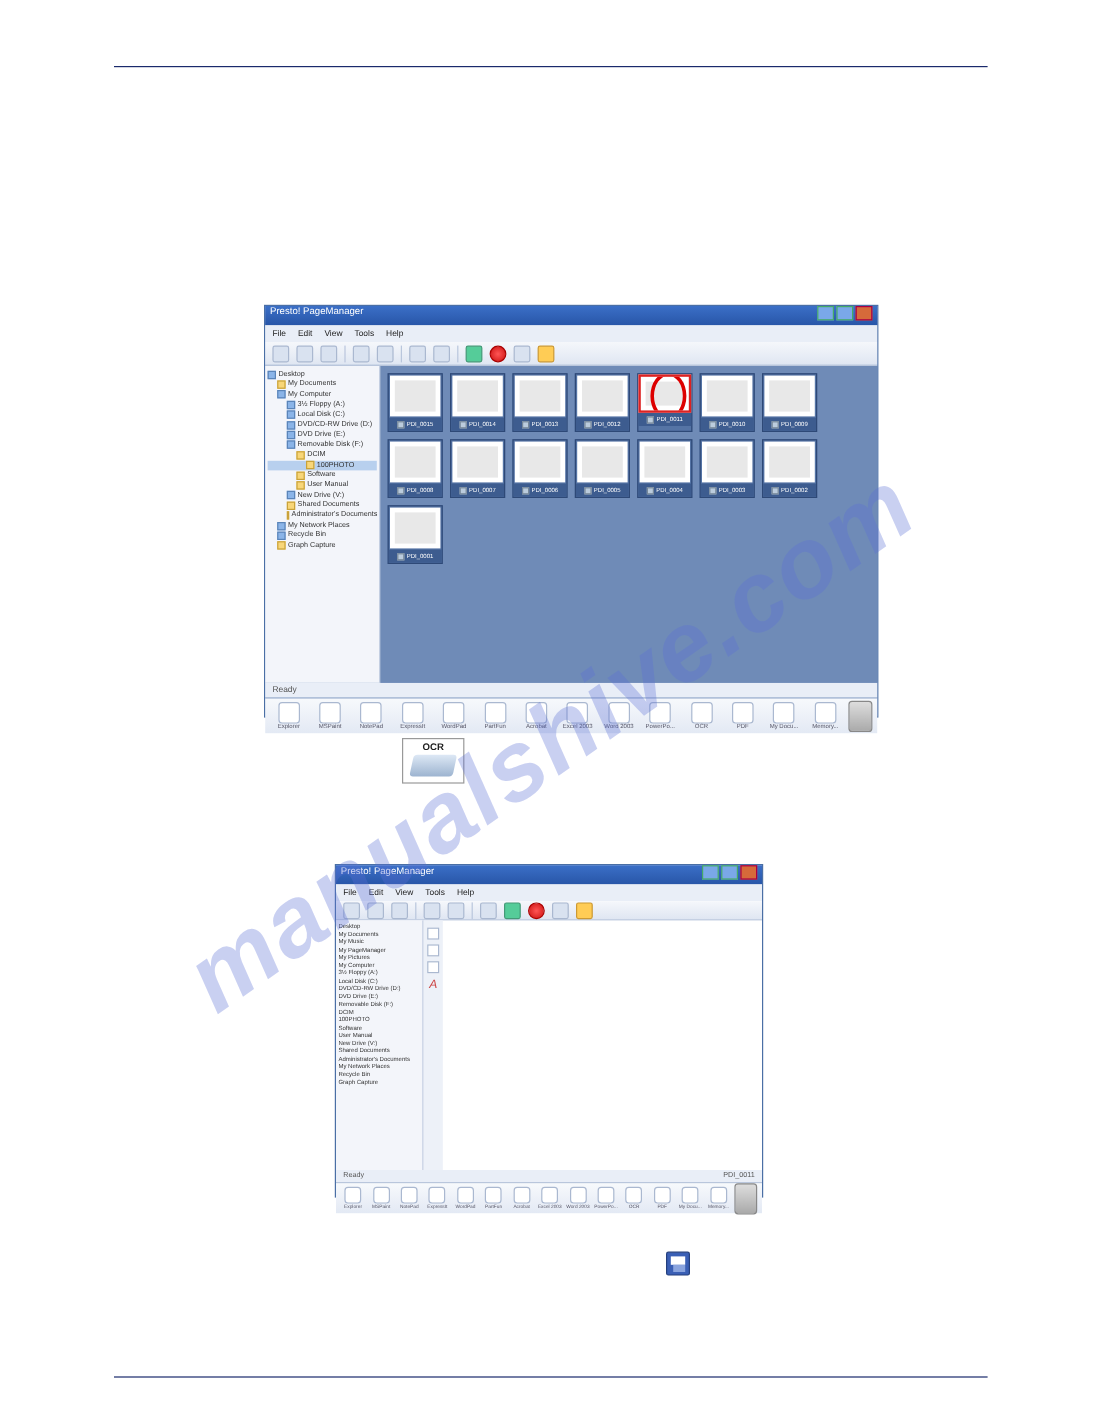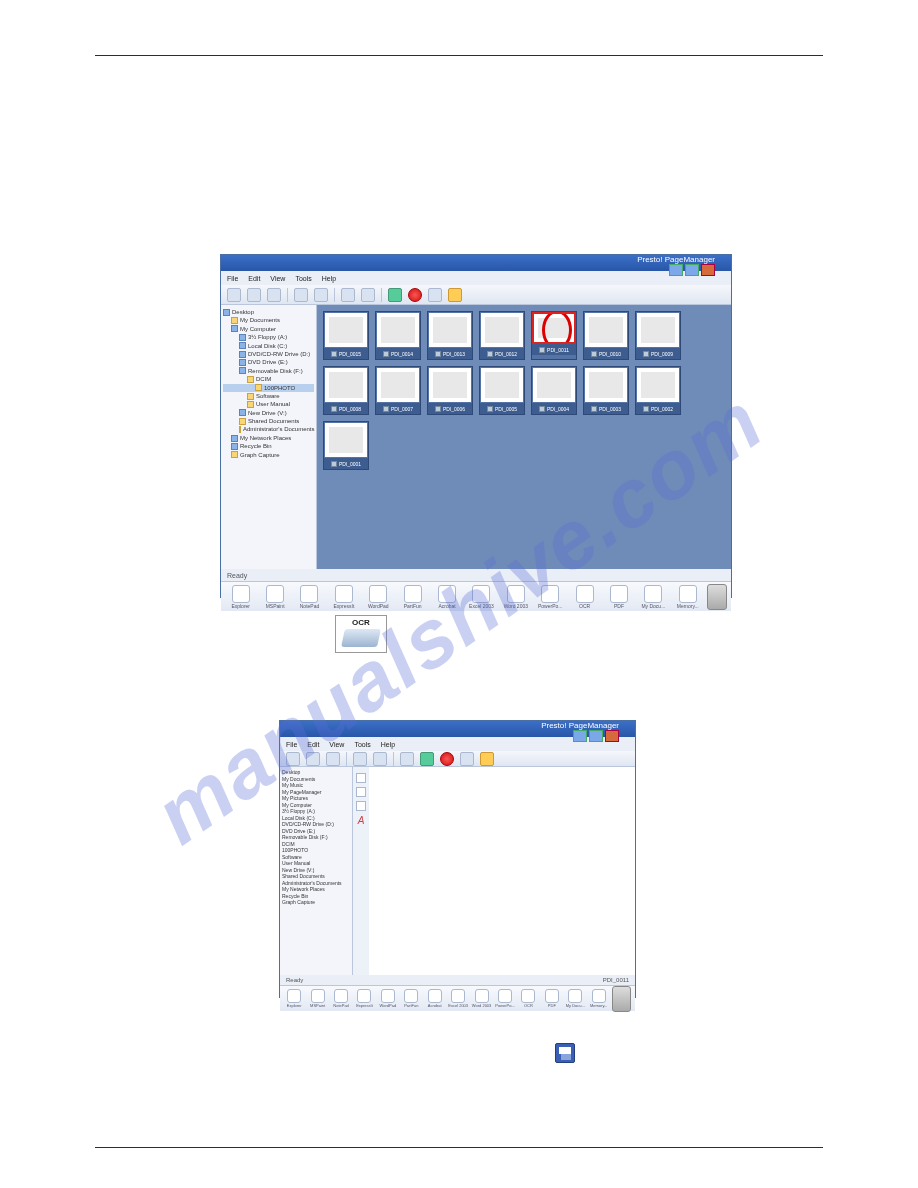--- a/index.html
+++ b/index.html
@@ -39,25 +39,24 @@
     width: 512px; height: 344px;
     border: 1px solid #4a6fa5;
     background: linear-gradient(#9fb3d6, #7f9bc6);
     font-size: 7px;
   }
   .titlebar {
     height: 16px;
     background: linear-gradient(#3b6fc7, #2856a8);
     color: #fff;
     display: flex;
-    align-items: flex-end;
-    padding: 0 16px;
+    align-items: flex-start;
+    padding: 0 4px;
     font-size: 8px;
     justify-content: space-between;
-    flex-direction: column;
   }
   .titlebar .ctrls { display: flex; gap: 2px; }
   .titlebar .ctrl { width: 14px; height: 12px; background: #d66a3a; border: 1px solid #a04; display:inline-block; }
   .titlebar .ctrl.min, .titlebar .ctrl.max { background: #7aa8e8; border-color:#4a6; }
   .menubar {
     height: 14px;
     background: #e9eef7;
     display: flex;
     gap: 10px;
     align-items: center;

